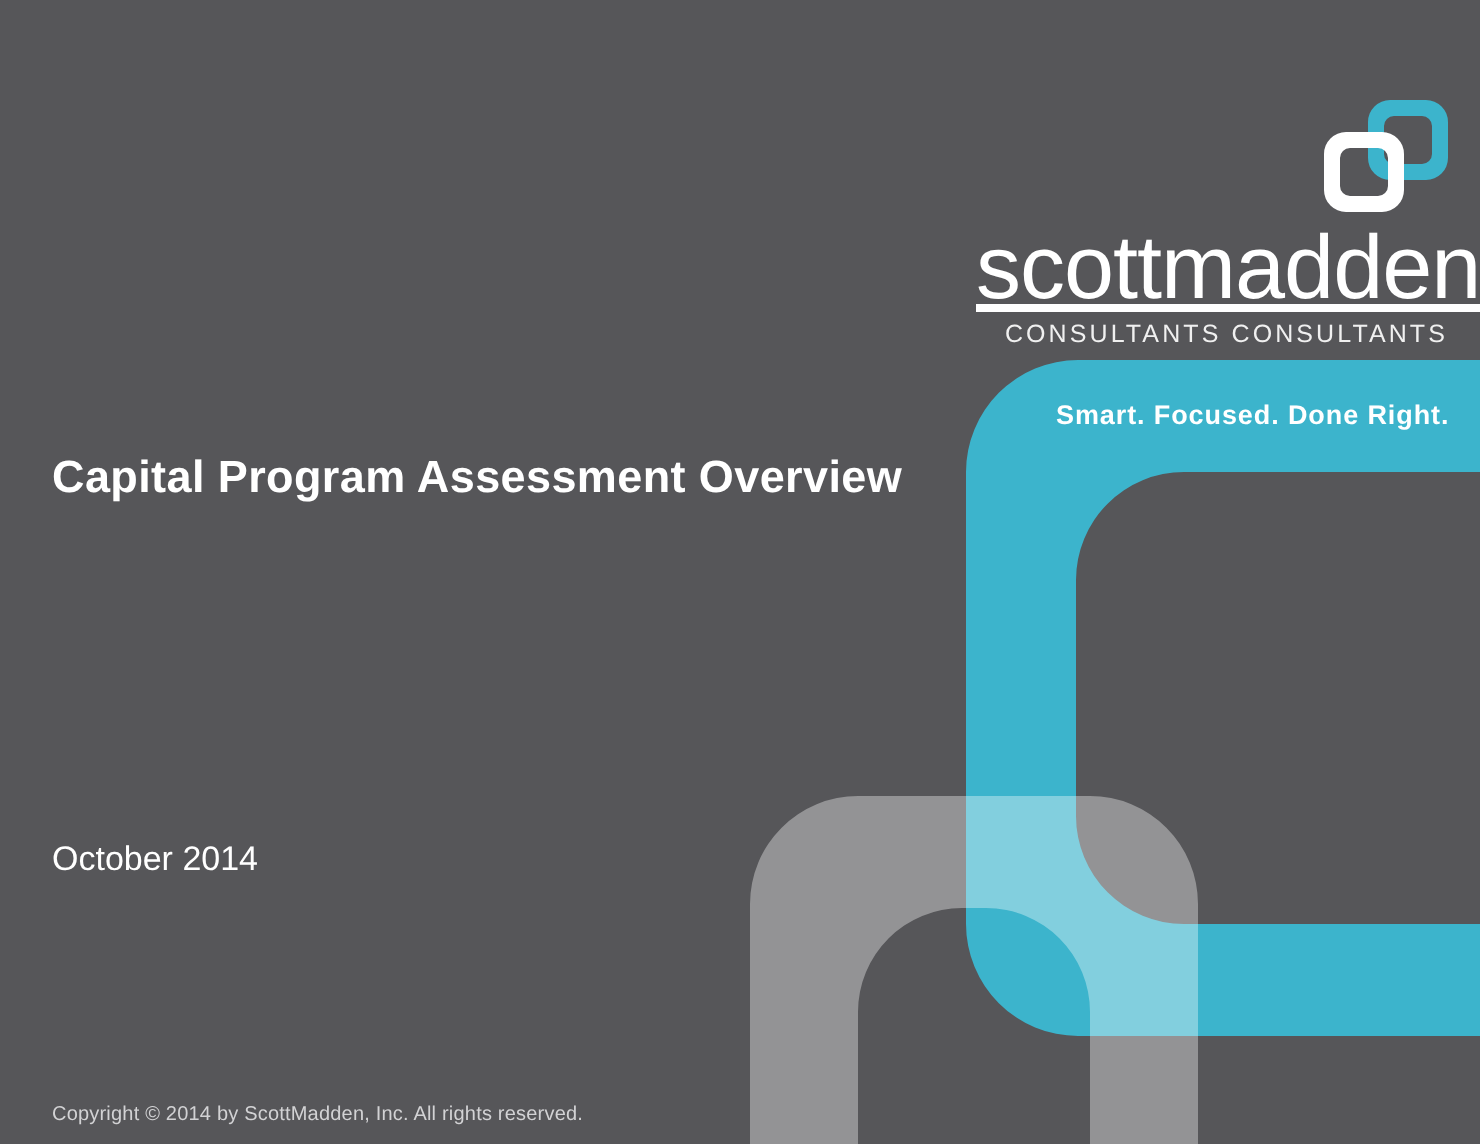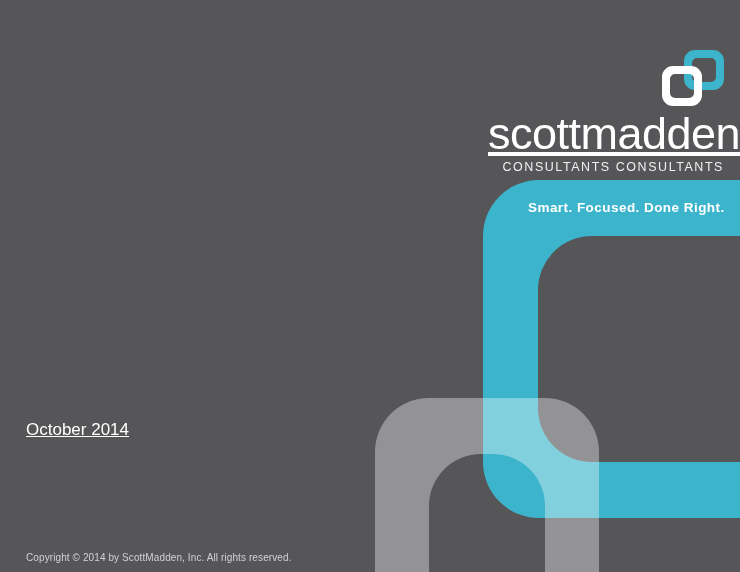--- a/index.html
+++ b/index.html
@@ -87,21 +87,20 @@
   }
   #slide-date {
     position: absolute;
     left: 26px;
     top: 420px;
     z-index: 6;
     color: #ffffff;
     font-size: 17px;
     font-weight: 400;
     white-space: nowrap;
-    text-decoration: underline;
   }
   #copyright {
     position: absolute;
     left: 26px;
     top: 552px;
     z-index: 6;
     color: #d2d2d4;
     font-size: 10px;
     letter-spacing: 0.1px;
     white-space: nowrap;
@@ -199,18 +198,19 @@
                h -14
                a 5,5 0 0 1 -5,-5
                Z"></path>
     </svg>
 
     <span id="logo-wordmark">scottmadden</span>
 
     <span id="logo-tagline-sub">CONSULTANTS CONSULTANTS</span>
   </div>
 
+  <div id="slide-title">Capital Program Assessment Overview</div>
 
   <div id="slide-date">October 2014</div>
 
   <div id="copyright">Copyright © 2014 by ScottMadden, Inc.  All rights reserved.</div>
 
 </div>
 
 </body></html>

